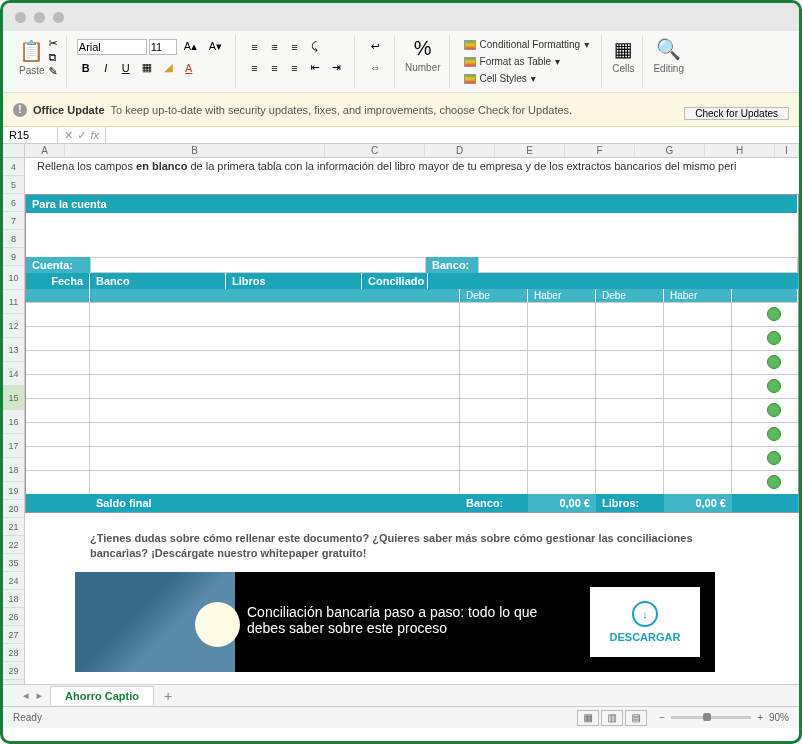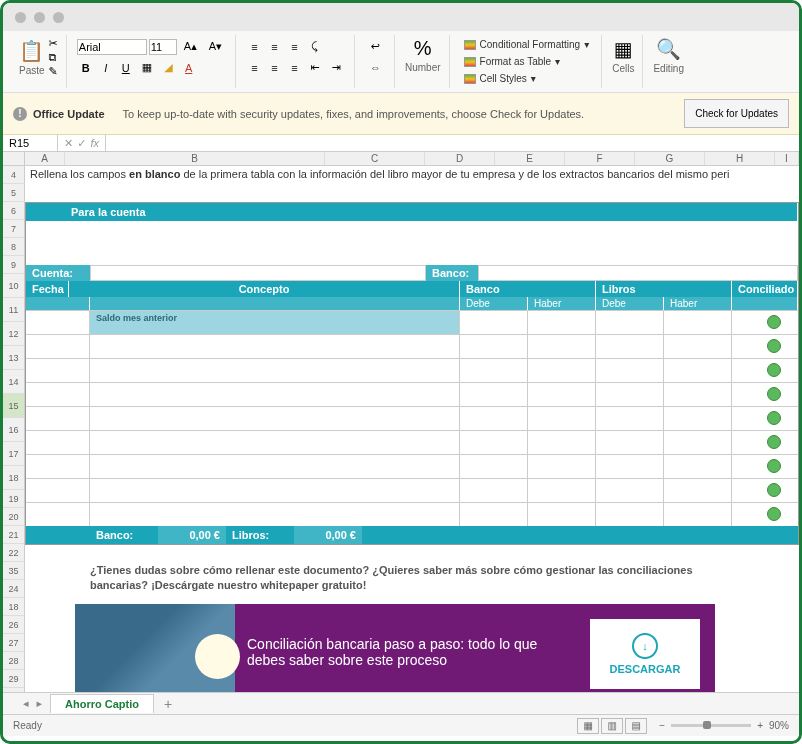--- a/index.html
+++ b/index.html
@@ -16,62 +16,62 @@
 .font-sel { width: 70px; font-size: 11px; padding: 1px; border: 1px solid #bbb; }
 .font-size { width: 28px; font-size: 11px; padding: 1px; border: 1px solid #bbb; }
 .big-icon { font-size: 20px; display: block; }
 .paste-group { text-align: center; }
 .side-icons { display: flex; flex-direction: column; gap: 1px; margin-left: 2px; }
 .side-icons span { font-size: 11px; }
 .cond-item { font-size: 10px; color: #333; padding: 2px 4px; display: flex; align-items: center; gap: 4px; white-space: nowrap; cursor: pointer; }
 .cond-item .sq { width: 12px; height: 10px; background: linear-gradient(#6ab04c,#f0c419,#e74c3c); border: 1px solid #999; }
 .notice { background: #fdf8e4; border-bottom: 1px solid #e5d9a5; padding: 6px 10px; display: flex; align-items: center; font-size: 11px; color: #555; }
 .notice .warn { width: 14px; height: 14px; background: #999; border-radius: 50%; color: #fff; display: flex; align-items: center; justify-content: center; font-size: 10px; margin-right: 6px; font-weight: bold; }
-.notice strong { color: #333; margin-right: 18px; }
-.notice .upd-btn { margin-left: auto; padding: 8px 10px; border: 1px solid #bbb; background: #f5f5f5; font-size: 10px; cursor: pointer; }
+.notice strong { color: #333; margin-right: 6px; }
+.notice .upd-btn { margin-left: auto; padding: 0 10px; border: 1px solid #bbb; background: #f5f5f5; font-size: 10px; cursor: pointer; margin-top: 8px; }
 .fbar { display: flex; border-bottom: 1px solid #ccc; background: #fff; }
 .namebox { width: 55px; padding: 2px 6px; border-right: 1px solid #ccc; font-size: 11px; }
 .fx-controls { display: flex; align-items: center; padding: 0 6px; gap: 4px; color: #999; font-size: 11px; border-right: 1px solid #ccc; }
 .fx-controls .fx { font-style: italic; }
 .formula-input { flex: 1; padding: 2px 6px; border: none; font-size: 11px; }
 .sheet-area { position: relative; overflow: hidden; height: 540px; }
 .colhdr { display: flex; background: #f0f0f0; border-bottom: 1px solid #ccc; }
 .colhdr .corner { width: 22px; border-right: 1px solid #ccc; }
 .colhdr .ch { flex: 1; text-align: center; font-size: 10px; color: #666; border-right: 1px solid #ddd; padding: 1px 0; }
 .sheet-body { display: flex; }
 .rownums { width: 22px; background: #f0f0f0; }
 .rownums .rn { height: 18px; font-size: 9px; color: #666; text-align: center; border-bottom: 1px solid #ddd; border-right: 1px solid #ccc; line-height: 18px; }
 .rownums .rn.tall { height: 24px; line-height: 24px; }
 .rownums .rn.sel { background: #d4e6c8; }
 .cells { flex: 1; position: relative; }
-.intro { font-size: 11px; color: #333; padding: 2px 5px; height: 18px; }
+.intro { font-size: 11px; color: #333; padding: 2px 12px; height: 18px; }
 .intro b { font-weight: bold; }
 .tbl { margin-top: 18px; border: 1px solid #999; }
 .teal { background: #1ba5b8; color: #fff; font-weight: bold; }
-.hdr-row { display: flex; padding-left: 39px; }
+.hdr-row { display: flex; }
 .hdr-row .cell { border-right: 1px solid #fff; padding: 2px 6px; font-size: 11px; }
 .cuentarow { display: flex; margin-top: 44px; }
 .cuentarow .lbl { width: 64px; background: #3fb5c6; color: #fff; padding: 2px 6px; font-size: 11px; font-weight: bold; }
 .cuentarow .val { flex: 1; background: #fff; border: 1px solid #ccc; }
 .subhdr { display: flex; background: #1ba5b8; color: #fff; font-weight: bold; font-size: 11px; }
 .subhdr .c { border-right: 1px solid #fff; padding: 2px 6px; }
 .subsubhdr { display: flex; background: #3fb5c6; color: #fff; font-size: 10px; }
 .subsubhdr .c { border-right: 1px solid #fff; padding: 1px 6px; }
 .datarow { display: flex; border-top: 1px solid #ccc; height: 24px; }
 .datarow .c { border-right: 1px solid #ccc; background: #fff; }
 .datarow.first .concept { background: #9dd6e0; color: #2a6b78; font-size: 9px; font-weight: bold; padding: 2px 6px; }
 .conc-col { width: 64px; }
 .concept { flex: 1; }
 .bcol { width: 68px; }
 .dot-green { width: 14px; height: 14px; border-radius: 50%; background: #5cb85c; border: 1px solid #3a8a3a; margin: 4px auto; }
 .conc-check { width: 66px; text-align: center; border-left: 18px solid transparent; }
 .finalrow { display: flex; background: #1ba5b8; color: #fff; font-weight: bold; font-size: 11px; }
 .finalrow .c { padding: 3px 6px; }
 .promo-text { margin: 18px 0 0 65px; font-size: 11px; font-weight: bold; color: #555; width: 620px; line-height: 1.4; }
-.banner { margin: 10px 0 0 50px; width: 640px; height: 100px; background: #701a75; display: flex; align-items: center; color: #fff; overflow: hidden; }
+.banner { margin: 10px 0 0 50px; width: 640px; height: 100px; background: #000000; display: flex; align-items: center; color: #fff; overflow: hidden; }
 .banner .bimg { width: 160px; height: 100%; background: linear-gradient(135deg,#3a6a8a 40%,#5a8aaa 60%); position: relative; }
 .banner .bimg::after { content:''; position:absolute; right:-5px; top:30px; width:45px; height:45px; background:#fffbe5; border-radius:50%; }
 .banner .txt { flex: 1; padding: 8px 12px; }
 .banner .txt h3 { font-size: 14px; font-weight: normal; margin-bottom: 4px; }
 .banner .txt p { font-size: 10px; opacity: 0.9; }
 .banner .dl { width: 110px; height: 70px; background: #fff; color: #1ba5b8; display: flex; flex-direction: column; align-items: center; justify-content: center; font-weight: bold; font-size: 11px; margin-right: 15px; cursor: pointer; }
 .banner .dl .circ { width: 26px; height: 26px; border: 2px solid #1ba5b8; border-radius: 50%; display: flex; align-items: center; justify-content: center; margin-bottom: 4px; }
 .sheettabs { display: flex; align-items: center; background: #f5f5f5; border-top: 1px solid #ccc; height: 22px; padding-left: 20px; }
 .sheettabs .tab { padding: 3px 14px; background: #fff; border: 1px solid #ccc; border-bottom: none; font-size: 11px; color: #1a7d3a; font-weight: bold; }
 .sheettabs .plus { padding: 0 10px; color: #888; cursor: pointer; font-size: 14px; }
@@ -236,46 +236,34 @@
         <div class="hdr-row teal">
             <div class="cell" style="flex:1;padding:3px 6px">Para la cuenta</div>
           </div>
         <div class="cuentarow">
           <div class="lbl">Cuenta:</div>
           <div class="val" style="flex:0 0 336px"></div>
           <div class="lbl" style="width:52px">Banco:</div>
           <div class="val" style="flex:1"></div>
         </div>
         <div class="subhdr">
-          <div class="c" style="width:43px;text-align:right">Fecha</div>
-          <div class="c" style="flex:1;text-align:center">Concepto</div>
+          <div class="c" style="width:64px;text-align:right">Fecha</div>
           <div class="c" style="width:136px">Banco</div>
           <div class="c" style="width:136px">Libros</div>
           <div class="c" style="width:66px;font-size:11px">Conciliado</div>
         </div>
         <div class="subsubhdr">
           <div class="c" style="width:64px"></div>
           <div class="c" style="flex:1"></div>
           <div class="c" style="width:68px">Debe</div>
           <div class="c" style="width:68px">Haber</div>
           <div class="c" style="width:68px">Debe</div>
           <div class="c" style="width:68px">Haber</div>
           <div class="c" style="width:66px"></div>
         </div>
-        <div class="datarow first">
-          <div class="c conc-col"></div>
-          <div class="c concept">Saldo mes anterior</div>
-          <div class="c bcol"></div>
-            <div class="c bcol"></div>
-            <div class="c bcol"></div>
-            <div class="c bcol"></div>
-          <div class="conc-check">
-              <div class="dot-green"></div>
-            </div>
-        </div>
         <div class="datarow">
             <div class="c conc-col"></div>
             <div class="c concept"></div>
             <div class="c bcol"></div>
             <div class="c bcol"></div>
             <div class="c bcol"></div>
             <div class="c bcol"></div>
             <div class="conc-check">
               <div class="dot-green"></div>
             </div>
@@ -352,20 +340,21 @@
             <div class="c bcol"></div>
             <div class="c bcol"></div>
             <div class="c bcol"></div>
             <div class="c bcol"></div>
             <div class="conc-check">
               <div class="dot-green"></div>
             </div>
           </div>
         <div class="finalrow">
           <div class="c" style="width:64px"></div>
+          <div class="c" style="flex:1">Saldo final</div>
           <div class="c" style="width:68px">Banco:</div>
           <div class="c" style="width:68px;text-align:right;background:#3fb5c6">0,00 €</div>
           <div class="c" style="width:68px">Libros:</div>
           <div class="c" style="width:68px;text-align:right;background:#3fb5c6">0,00 €</div>
           <div class="c" style="width:66px"></div>
         </div>
       </div>
 
       <div class="promo-text">¿Tienes dudas sobre cómo rellenar este documento? ¿Quieres saber más sobre cómo gestionar las conciliaciones bancarias? ¡Descárgate nuestro whitepaper gratuito!</div>
 

